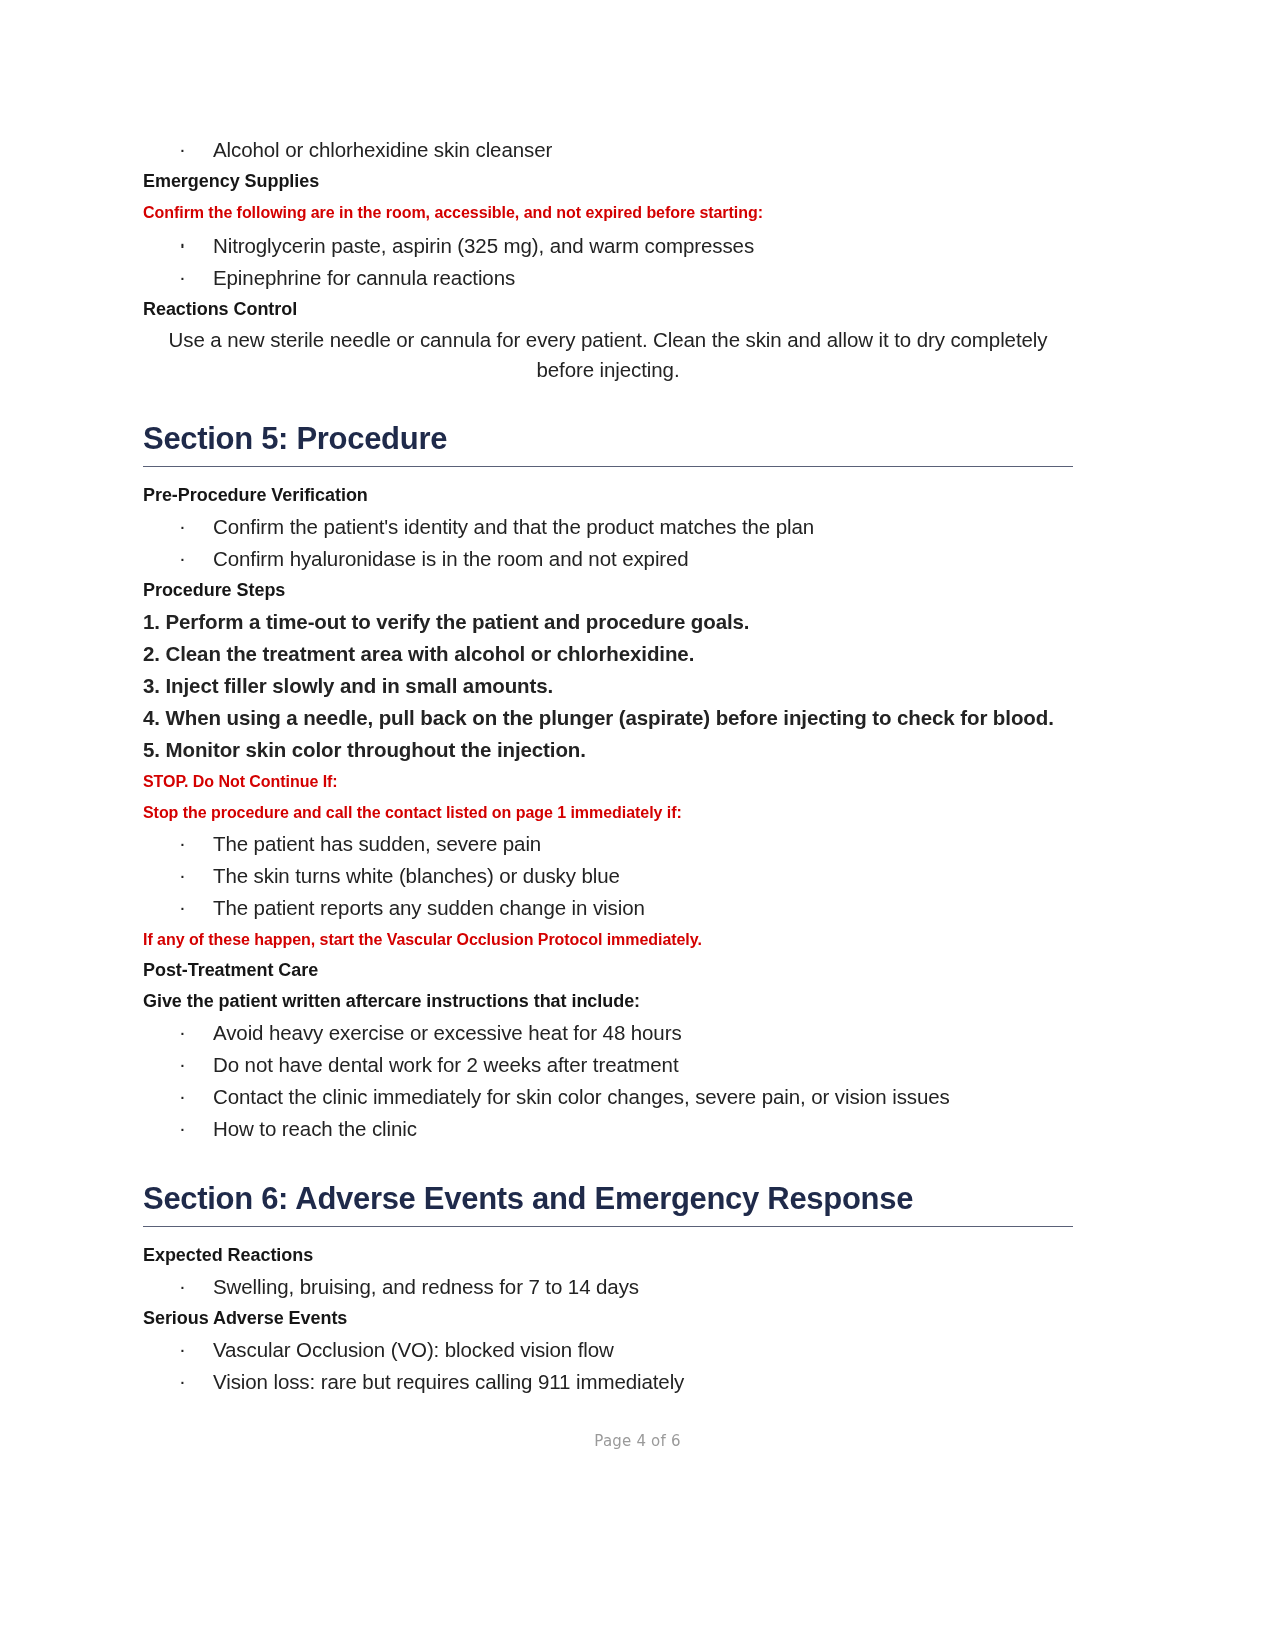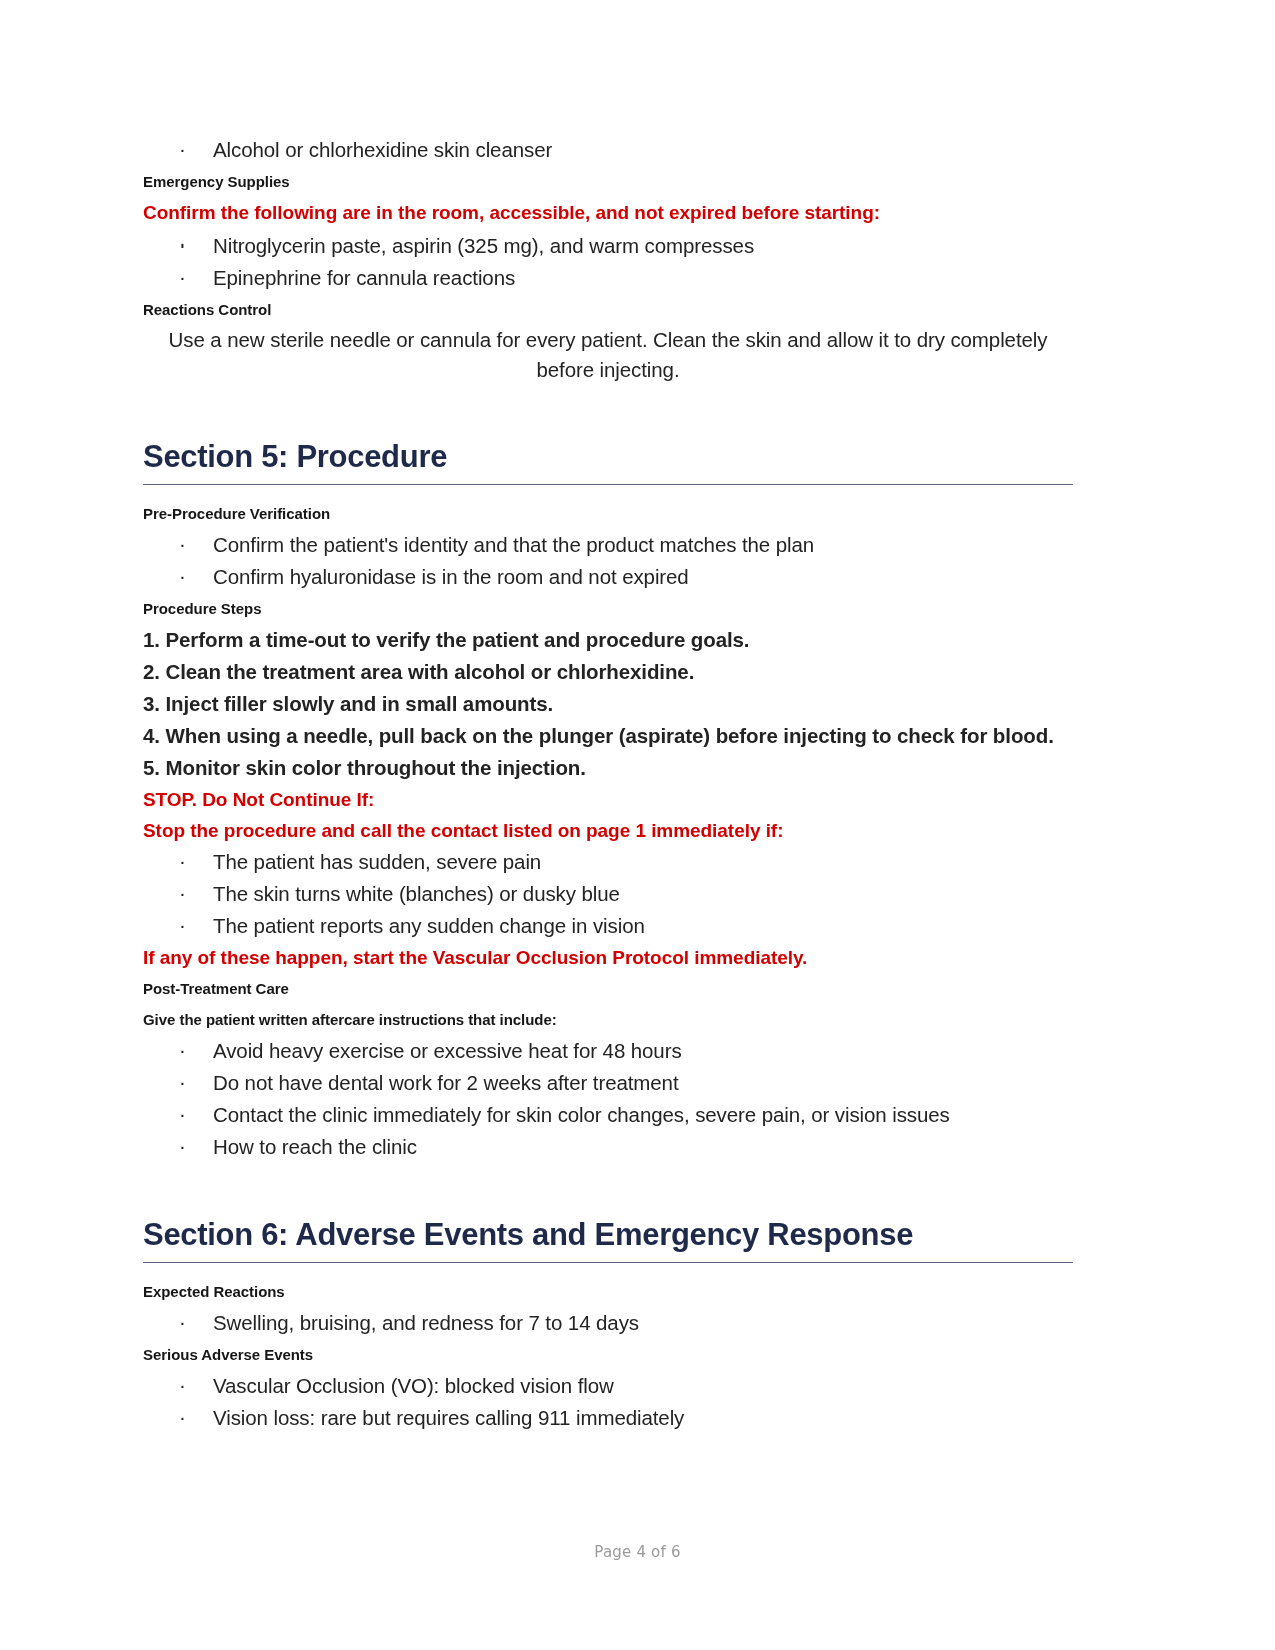--- a/index.html
+++ b/index.html
@@ -48,29 +48,29 @@
     position: absolute;
     left: 36px;
     top: 0;
     font-size: 20.5px;
     line-height: 30px;
     color: #232323;
   }
 
   
   .sub-head {
-    font-size: 15px;
+    font-size: 18px;
     font-weight: bold;
     color: #161616;
     line-height: 31px;
     margin: 0;
     letter-spacing: -0.05px;
   }
   .alert-head {
-    font-size: 19px;
+    font-size: 16px;
     font-weight: bold;
     color: #D40000;
     line-height: 31px;
     margin: 0;
     letter-spacing: -0.05px;
   }
   .body-par {
     font-size: 20.5px;
     line-height: 30px;
     color: #232323;
@@ -83,21 +83,21 @@
     line-height: 30px;
     color: #232323;
     margin: 0;
     padding: 1px 0;
     letter-spacing: -0.1px;
     font-weight: bold;
   }
 
   
   .section-block {
-    margin-top: 52px;
+    margin-top: 34px;
   }
   .section-title {
     font-size: 31px;
     font-weight: bold;
     color: #1F2A4A;
     line-height: 40px;
     margin: 0;
     letter-spacing: -0.3px;
   }
   .section-rule {
@@ -108,21 +108,21 @@
   }
   .after-rule {
     margin-top: 13px;
   }
 
   
   .page-footer {
     position: absolute;
     left: 0;
     right: 0;
-    top: 1543px;
+    top: 1432px;
     text-align: center;
     font-size: 15px;
     color: #9a9a9a;
     font-family: "DejaVu Sans", sans-serif;
     letter-spacing: 0.2px;
   }
 </style>
 </head>
 <body>
 

